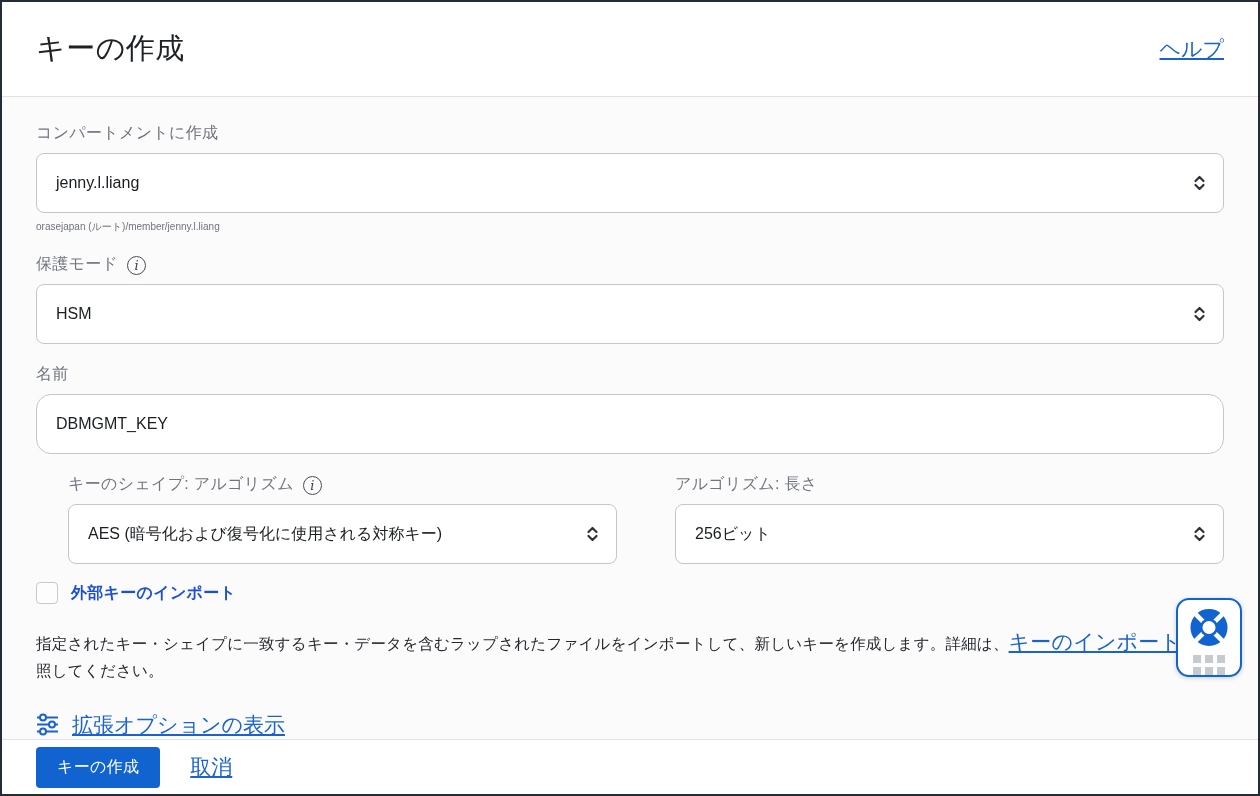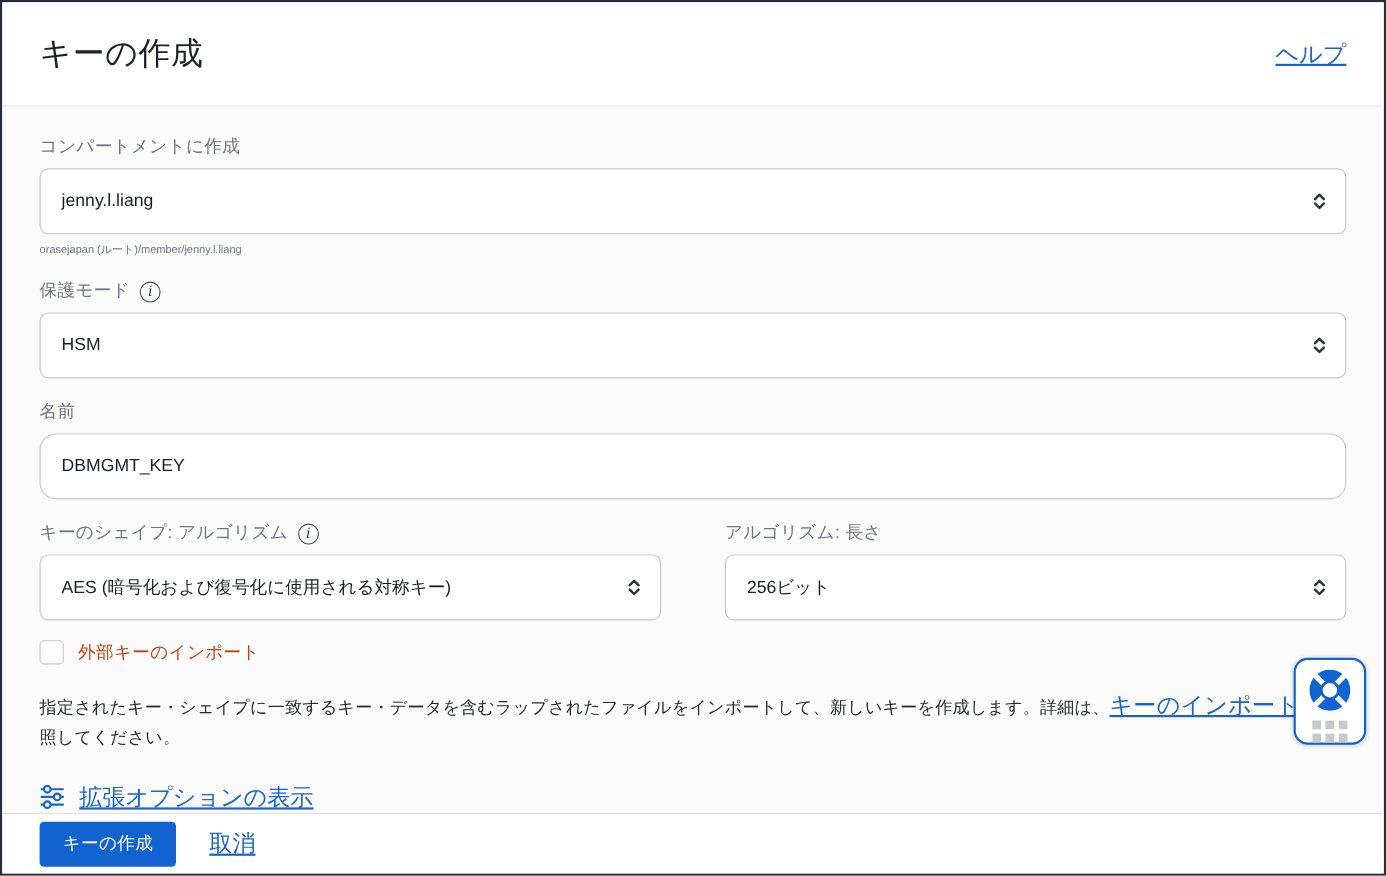--- a/index.html
+++ b/index.html
@@ -88,32 +88,33 @@
   .helper {
     margin-top: 7px;
     font-size: 10px;
     color: #6f747b;
   }
   .two-col {
     display: grid;
     grid-template-columns: 1fr 1fr;
     column-gap: 58px;
     margin-bottom: 18px;
+    margin-left: 32px;
   }
   
   .cb-row { display: flex; align-items: center; margin-bottom: 22px; }
   .cb {
     width: 22px; height: 22px;
     background: #fdfdfe;
     border: 1px solid #c6c9cd;
     border-radius: 4px;
     cursor: pointer;
     flex: 0 0 auto;
   }
-  .cb-lbl { margin-left: 13px; font-size: 16px; color: #c2410c; letter-spacing: 0.3px; }
+  .cb-lbl { margin-left: 13px; font-size: 16px; color: #1d4ed8; letter-spacing: 0.3px; font-weight: bold; }
   
   .para {
     font-size: 15.5px;
     color: #25282c;
     line-height: 1.55;
     margin-bottom: 28px;
     letter-spacing: 0.2px;
   }
   
   .adv { display: flex; align-items: center; }

